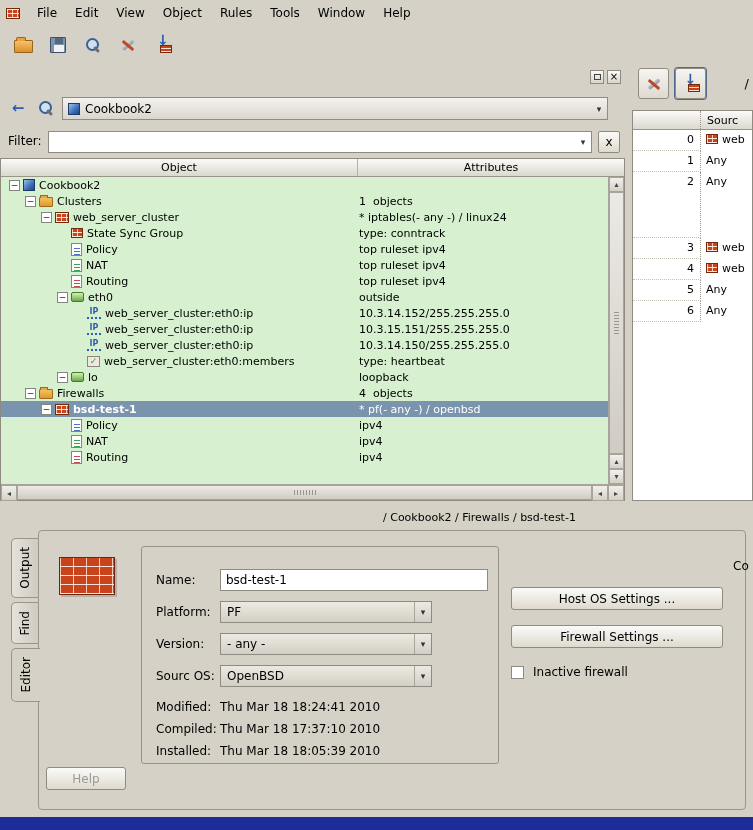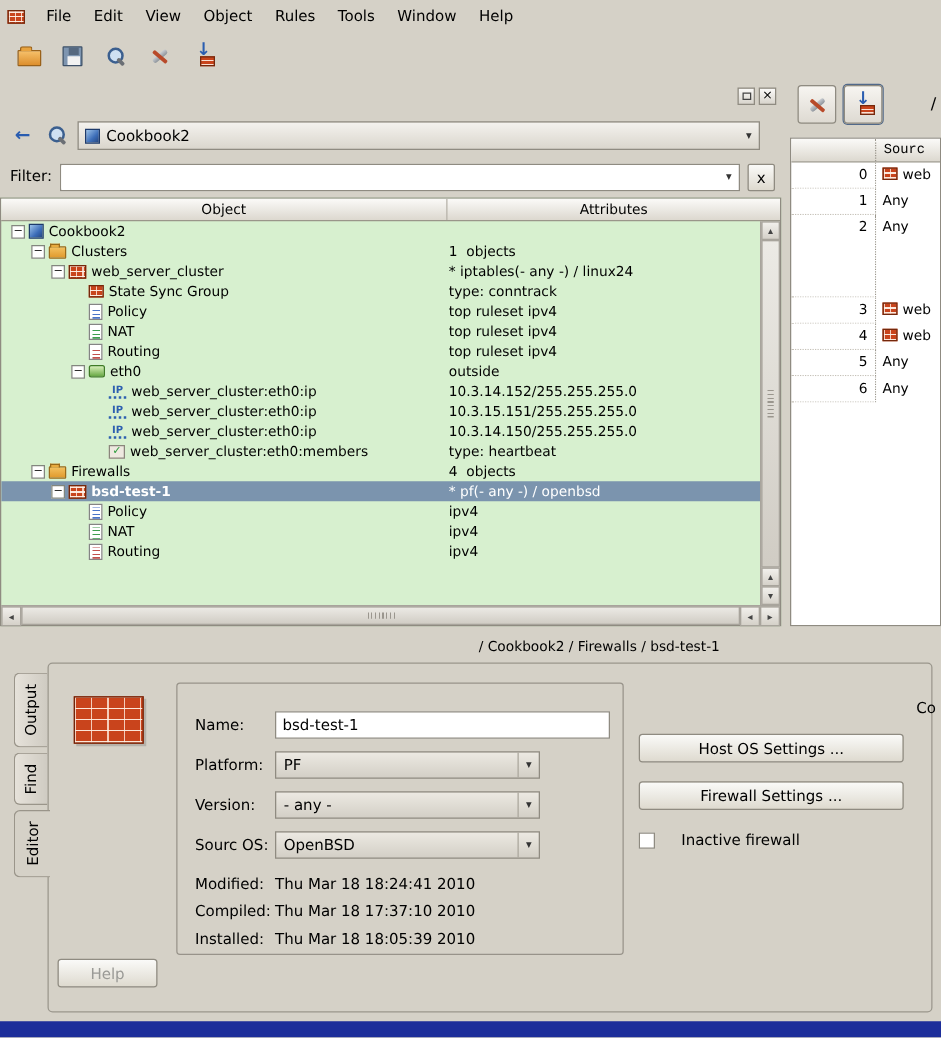--- a/index.html
+++ b/index.html
@@ -157,21 +157,21 @@
   .rp-btn { position:absolute; top:4px; width:31px; height:31px;
     border:1px solid #8f8b81; border-radius:3px;
     background:linear-gradient(#f7f5f1,#dedad2); display:flex; align-items:center;
     justify-content:center; }
   .rp-btn.focused { box-shadow:0 0 0 1px #51698a; }
   .rp-path { position:absolute; top:12px; right:4px; font-size:13px; }
   .rp-table { position:absolute; left:0; top:46px; right:0; bottom:0;
     border:1px solid #8f8b81; background:#fff; overflow:hidden; }
   .rp-header { position:absolute; left:0; top:0; right:0; height:19px; display:flex;
     background:linear-gradient(#fbfaf8,#dcd8cf); border-bottom:1px solid #9a968a;
-    font-size:11px; align-items:center;font-family:Liberation Mono, monospace; }
+    font-size:11px; align-items:center; }
   .rp-h-num { width:68px; height:100%; border-right:1px dotted #9a968c; }
   .rp-h-src { padding-left:6px; }
   .rp-body { position:absolute; left:0; top:19px; right:0; bottom:0; font-size:11px; }
   .rrow { display:flex; height:21px; }
   .rrow.tall { height:66px; }
   .rnum { flex:none; width:68px; text-align:right; padding:3px 6px 0 0;
     border-right:1px dotted #9a968c; border-bottom:1px dotted #c5c1b8; }
   .rsrc { flex:1; display:flex; gap:4px; padding:3px 0 0 5px; align-items:flex-start; }
   .rsrc .ti { margin-top:1px; }
 
@@ -203,21 +203,21 @@
     display:flex; align-items:center; padding-left:6px; }
   .fcombo-text { flex:1; }
   .fcombo-arrow { width:17px; text-align:center; font-size:9px; color:#333;
     border-left:1px solid #aaa69c; align-self:stretch; line-height:20px; }
   .fvalue { position:absolute; left:78px; top:4px; }
   .btn { position:absolute; border:1px solid #8f8b81; border-radius:3px;
     background:linear-gradient(#fafaf8,#dedacf); font-family:inherit; font-size:12px; }
   .btn.host-os { left:472px; top:56px; width:212px; height:23px; }
   .btn.fw-settings { left:472px; top:94px; width:212px; height:23px; }
   .btn.help { left:7px; top:236px; width:80px; height:23px; color:#9a9a96; }
-  .chk-row { position:absolute; left:472px; top:134px; display:flex; gap:21px;
+  .chk-row { position:absolute; left:472px; top:134px; display:flex; gap:9px;
     align-items:center; }
   .checkbox { width:13px; height:13px; border:1px solid #8f8b81; background:#fff; }
   .comment-lbl { position:absolute; left:694px; top:28px; }
 
   .taskbar { position:absolute; left:0; bottom:0; right:0; height:13px;
     background:#1c2d9a; }
 </style>
 </head>
 <body>
 
@@ -366,20 +366,27 @@
           <span class="tattr">10.3.14.150/255.255.255.0</span>
         </div>
         <div class="trow">
           <span class="tind" style="width: 72px;"></span>
           <span class="texp"></span>
           <span class="ti members-icon"></span>
           <span class="tlabel">web_server_cluster:eth0:members</span>
           <span class="tattr">type: heartbeat</span>
         </div>
         <div class="trow">
+          <span class="tind" style="width: 56px;"></span>
+          <span class="texp exp"></span>
+          <span class="ti iface-icon"></span>
+          <span class="tlabel">lo</span>
+          <span class="tattr">loopback</span>
+        </div>
+        <div class="trow">
           <span class="tind" style="width: 24px;"></span>
           <span class="texp exp"></span>
           <span class="ti folder-icon"></span>
           <span class="tlabel">Firewalls</span>
           <span class="tattr">4  objects</span>
         </div>
         <div class="trow sel">
           <span class="tind" style="width: 40px;"></span>
           <span class="texp exp"></span>
           <span class="ti brick-icon"></span>

